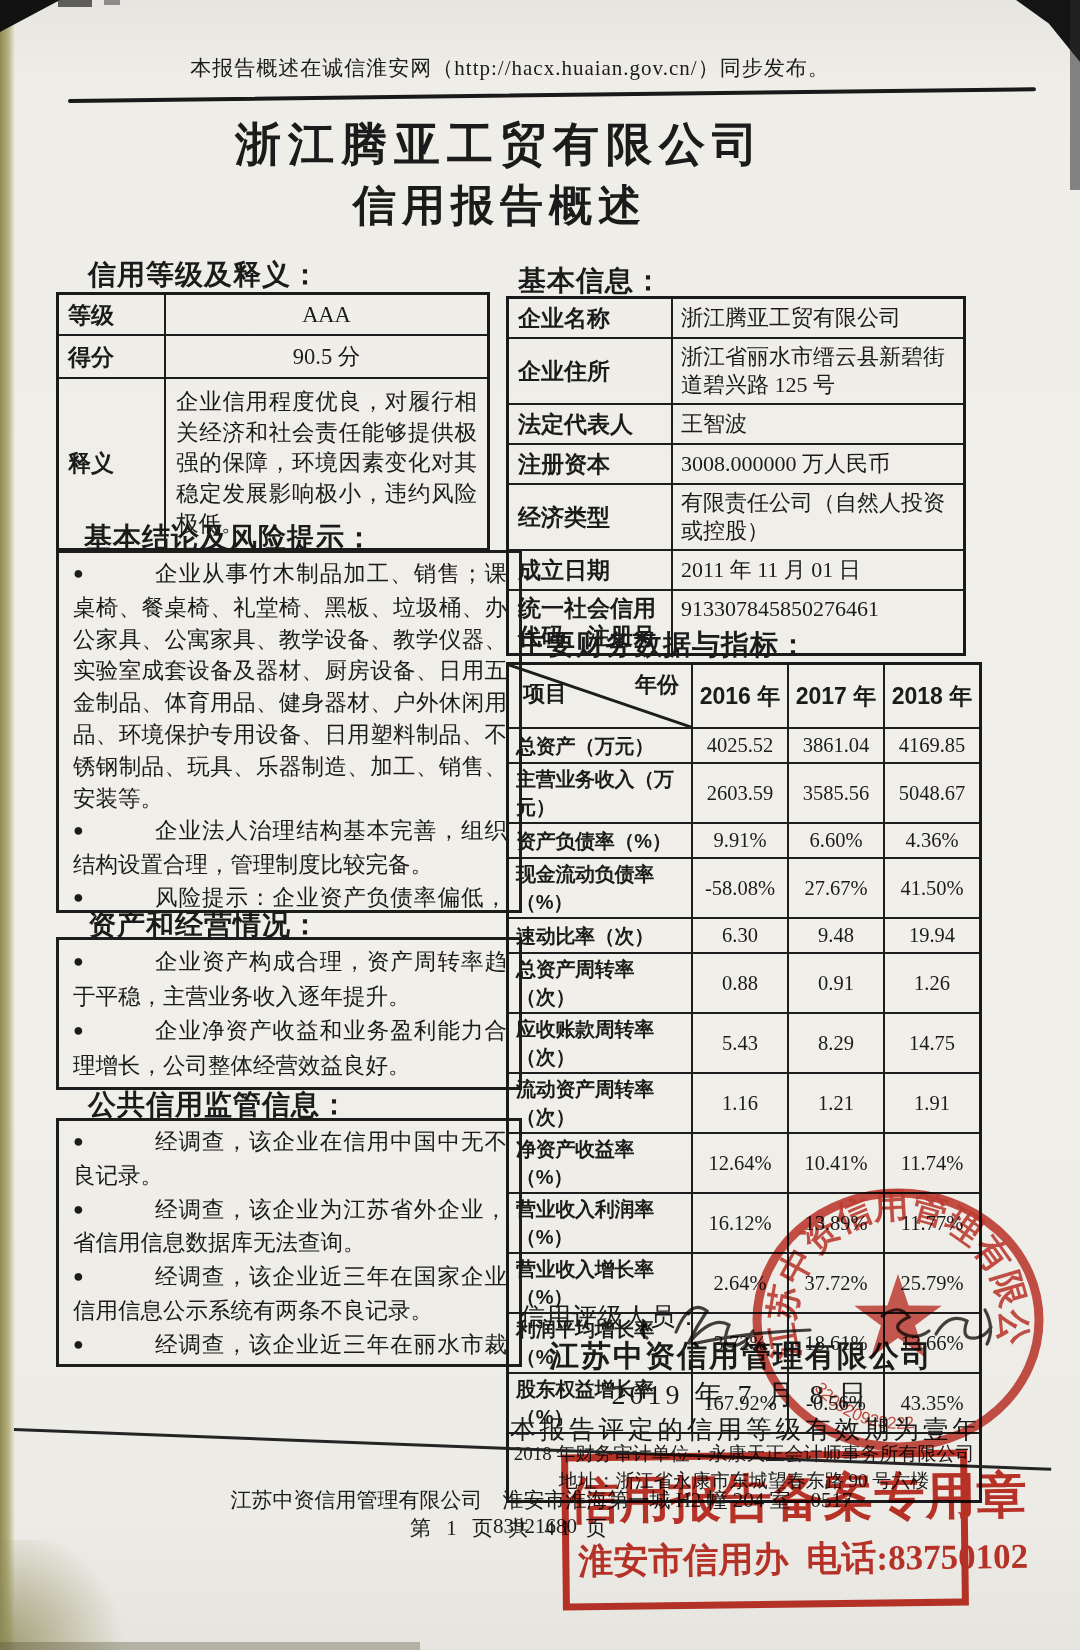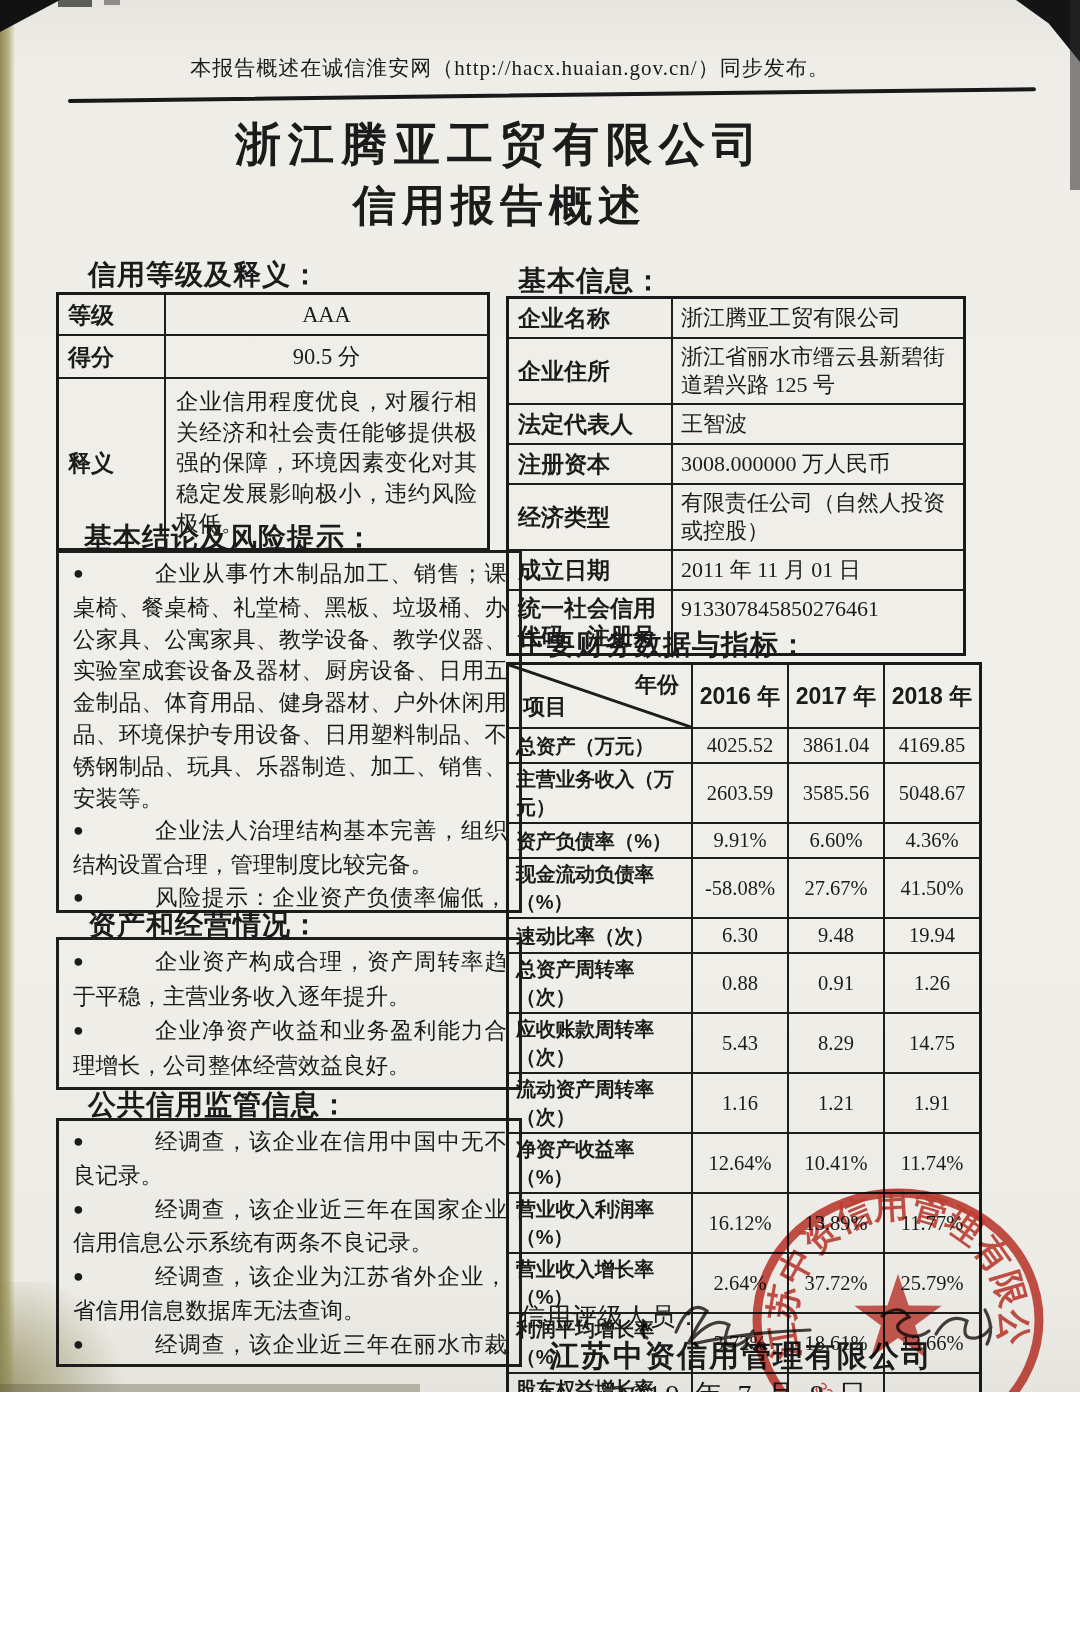--- a/index.html
+++ b/index.html
@@ -1,16 +1,16 @@
 <!DOCTYPE html>
 <html><head>
 <meta charset="utf-8">
 <style>
   html,body{margin:0;padding:0;}
-  #page{position:relative;width:1080px;height:1392px;overflow:hidden;
+  #page{position:relative;width:1080px;height:1650px;overflow:hidden;
         background:linear-gradient(180deg,#e7e5e0 0%,#efede8 5%,#f1efe9 60%,#ecebe5 92%,#e6e4de 100%);
         font-family:"Liberation Serif",serif;color:#1b1b1b;}
   
   .edge-left{position:absolute;left:0;top:0;width:15px;height:100%;
         background:linear-gradient(90deg,#8e8a56 0%,#b7b180 55%,rgba(190,186,141,0) 100%);}
   .corner-tl{position:absolute;left:0;top:0;width:60px;height:32px;background:#121212;
         clip-path:polygon(0 0,100% 0,0 100%);}
   .corner-tr{position:absolute;right:0;top:0;width:78px;height:62px;background:#141414;
         clip-path:polygon(18% 0,100% 0,100% 100%,60% 38%);}
   .edge-right{position:absolute;right:0;top:0;width:10px;height:190px;background:#2a2a2a;opacity:.55;}
@@ -43,21 +43,21 @@
   .val{font-size:22.5px;text-align:center;}
   .val-left{font-size:22px;text-align:left;padding:4px 8px;line-height:28px;}
   .just{text-align:justify;padding:8px 10px;line-height:30.5px;font-size:22.5px;}
   
   .fin .lbl{font-size:20px;letter-spacing:-.3px;padding-left:7px;}
   .fin .val{font-size:20.5px;}
   .fin .yr{font-family:"Liberation Sans",sans-serif;font-weight:bold;font-size:23px;text-align:center;}
   .corner-cell{position:relative;padding:0;}
   .corner-cell svg{position:absolute;inset:0;width:100%;height:100%;}
   .corner-top{position:absolute;top:5px;right:12px;font-family:"Liberation Sans",sans-serif;font-weight:bold;font-size:22px;}
-  .corner-bot{position:absolute;bottom:5px;left:14px;font-family:Liberation Sans, sans-serif;font-weight:bold;font-size:22px;}
+  .corner-bot{position:absolute;bottom:18px;left:14px;font-family:Liberation Sans, sans-serif;font-weight:bold;font-size:22px;}
   .audit{font-size:19px;text-align:center;line-height:27px;padding:6px 2px;}
   
   .rater{position:absolute;left:520px;top:1300px;font-size:25px;letter-spacing:1px;}
   .signco{position:absolute;left:506px;top:1336px;width:470px;text-align:center;
         font-size:30px;font-weight:bold;letter-spacing:2px;}
   .signdate{position:absolute;left:506px;top:1376px;width:470px;text-align:center;font-size:28px;letter-spacing:4px;}
   .validity{position:absolute;left:510px;top:1412px;font-size:25.5px;letter-spacing:4px;}
   
   .f-rule{position:absolute;left:14px;top:1428px;width:1038px;height:3px;background:#242424;
         transform:rotate(2.2deg);transform-origin:left top;}
@@ -122,22 +122,22 @@
 
   <div class="sec" style="left:88px;top:906px;">资产和经营情况：</div>
   <div class="box" style="left:56px;top:937px;width:434px;height:136px;line-height:33px;">
     <p><span class="dot">●</span><span class="gap"></span><span>企业资产构成合理，资产周转率趋于平稳，主营业务收入逐年提升。</span></p>
     <p><span class="dot">●</span><span class="gap"></span><span>企业净资产收益和业务盈利能力合理增长，公司整体经营效益良好。</span></p>
   </div>
 
   <div class="sec" style="left:88px;top:1086px;">公共信用监管信息：</div>
   <div class="box" style="left:56px;top:1118px;width:434px;height:232px;line-height:32.8px;">
     <p><span class="dot">●</span><span class="gap"></span><span>经调查，该企业在信用中国中无不良记录。</span></p>
+    <p><span class="dot">●</span><span class="gap"></span><span>经调查，该企业为江苏省外企业，省信用信息数据库无法查询。</span></p>
     <p><span class="dot">●</span><span class="gap"></span><span>经调查，该企业近三年在国家企业信用信息公示系统有两条不良记录。</span></p>
-    <p><span class="dot">●</span><span class="gap"></span><span>经调查，该企业为江苏省外企业，省信用信息数据库无法查询。</span></p>
     <p><span class="dot">●</span><span class="gap"></span><span>经调查，该企业近三年在丽水市裁判文书网和法院等行政主管部门中无不良记录。</span></p>
   </div>
 
   <div class="sec" style="left:518px;top:262px;">基本信息：</div>
 
   <table class="t-outer" style="left:506px;top:296px;width:460px;">
     <tbody>
         <tr>
       <td class="lbl" style="width:152px;height:36px;">企业名称</td>
       <td class="val-left">浙江腾亚工贸有限公司</td>

